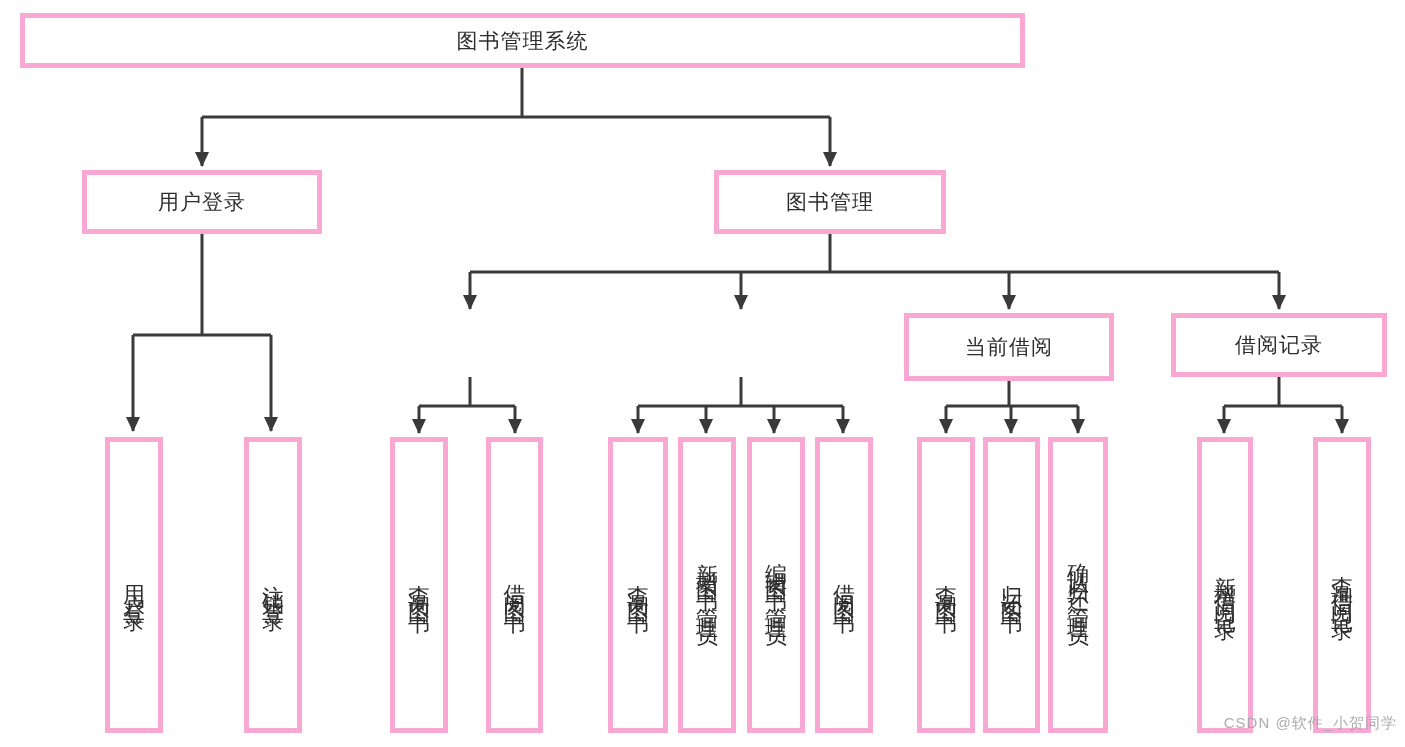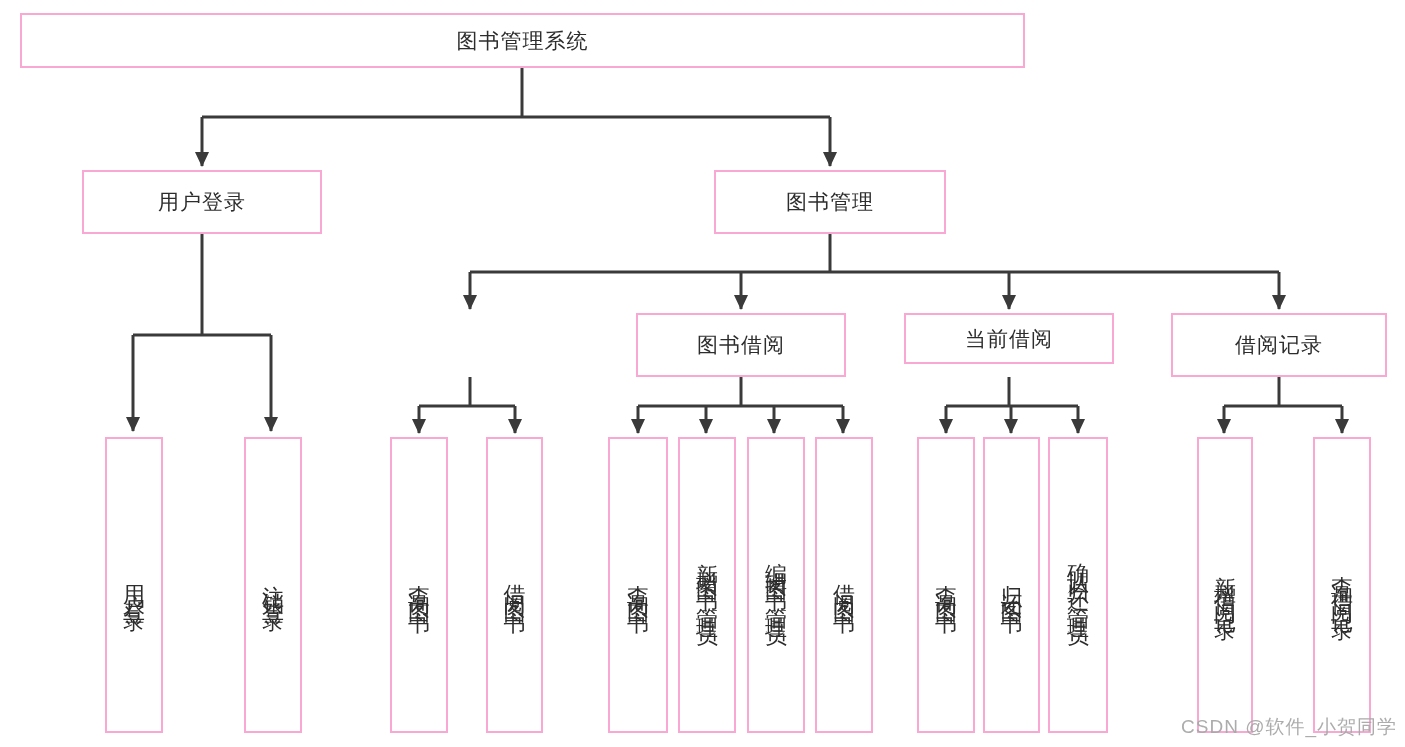--- a/index.html
+++ b/index.html
@@ -18,21 +18,21 @@
     pointer-events: none;
   }
   #edges path {
     stroke: #3a3a3a;
     stroke-width: 3;
     fill: none;
   }
   .node {
     position: absolute;
     box-sizing: border-box;
-    border: 2px solid #f9a8d4;
+    border: 5px solid #f9a8d4;
     background: #ffffff;
     display: flex;
     align-items: center;
     justify-content: center;
     color: #2d2d2d;
     font-size: 21px;
     letter-spacing: 1px;
     white-space: nowrap;
   }
   .leaf {
@@ -43,21 +43,21 @@
   .leaf .vtext {
     writing-mode: vertical-rl;
     letter-spacing: 9px;
     line-height: 1;
     white-space: nowrap;
   }
   #watermark {
     position: absolute;
     right: 8px;
     top: 714px;
-    font-size: 19px;
+    font-size: 15px;
     letter-spacing: 1px;
     color: rgba(168, 168, 168, 0.95);
     z-index: 10;
     white-space: nowrap;
   }
 </style>
 </head>
 <body>
 
 <div id="canvas">
@@ -128,24 +128,21 @@
     <span>图书管理系统</span>
   </div>
 
   <div class="node" style="left:82px; top:170px; width:240px; height:64px;">
     <span>用户登录</span>
   </div>
   <div class="node" style="left:714px; top:170px; width:232px; height:64px;text-align:center;">
     <span>图书管理</span>
   </div>
 
-  <div class="node" style="left:636px; top:313px; width:210px; height:64px;">
-    <span>图书借阅</span>
-  </div>
-  <div class="node" style="left:904px; top:313px; width:210px; height:51px;">
+  <div class="node" style="left:904px; top:313px; width:210px; height:68px;">
     <span>当前借阅</span>
   </div>
   <div class="node" style="left:1171px; top:313px; width:216px; height:64px;">
     <span>借阅记录</span>
   </div>
 
   <div class="node leaf" style="left:105px; width:58px;">
     <span class="vtext">用户登录</span>
   </div>
   <div class="node leaf" style="left:244px; width:58px;">

